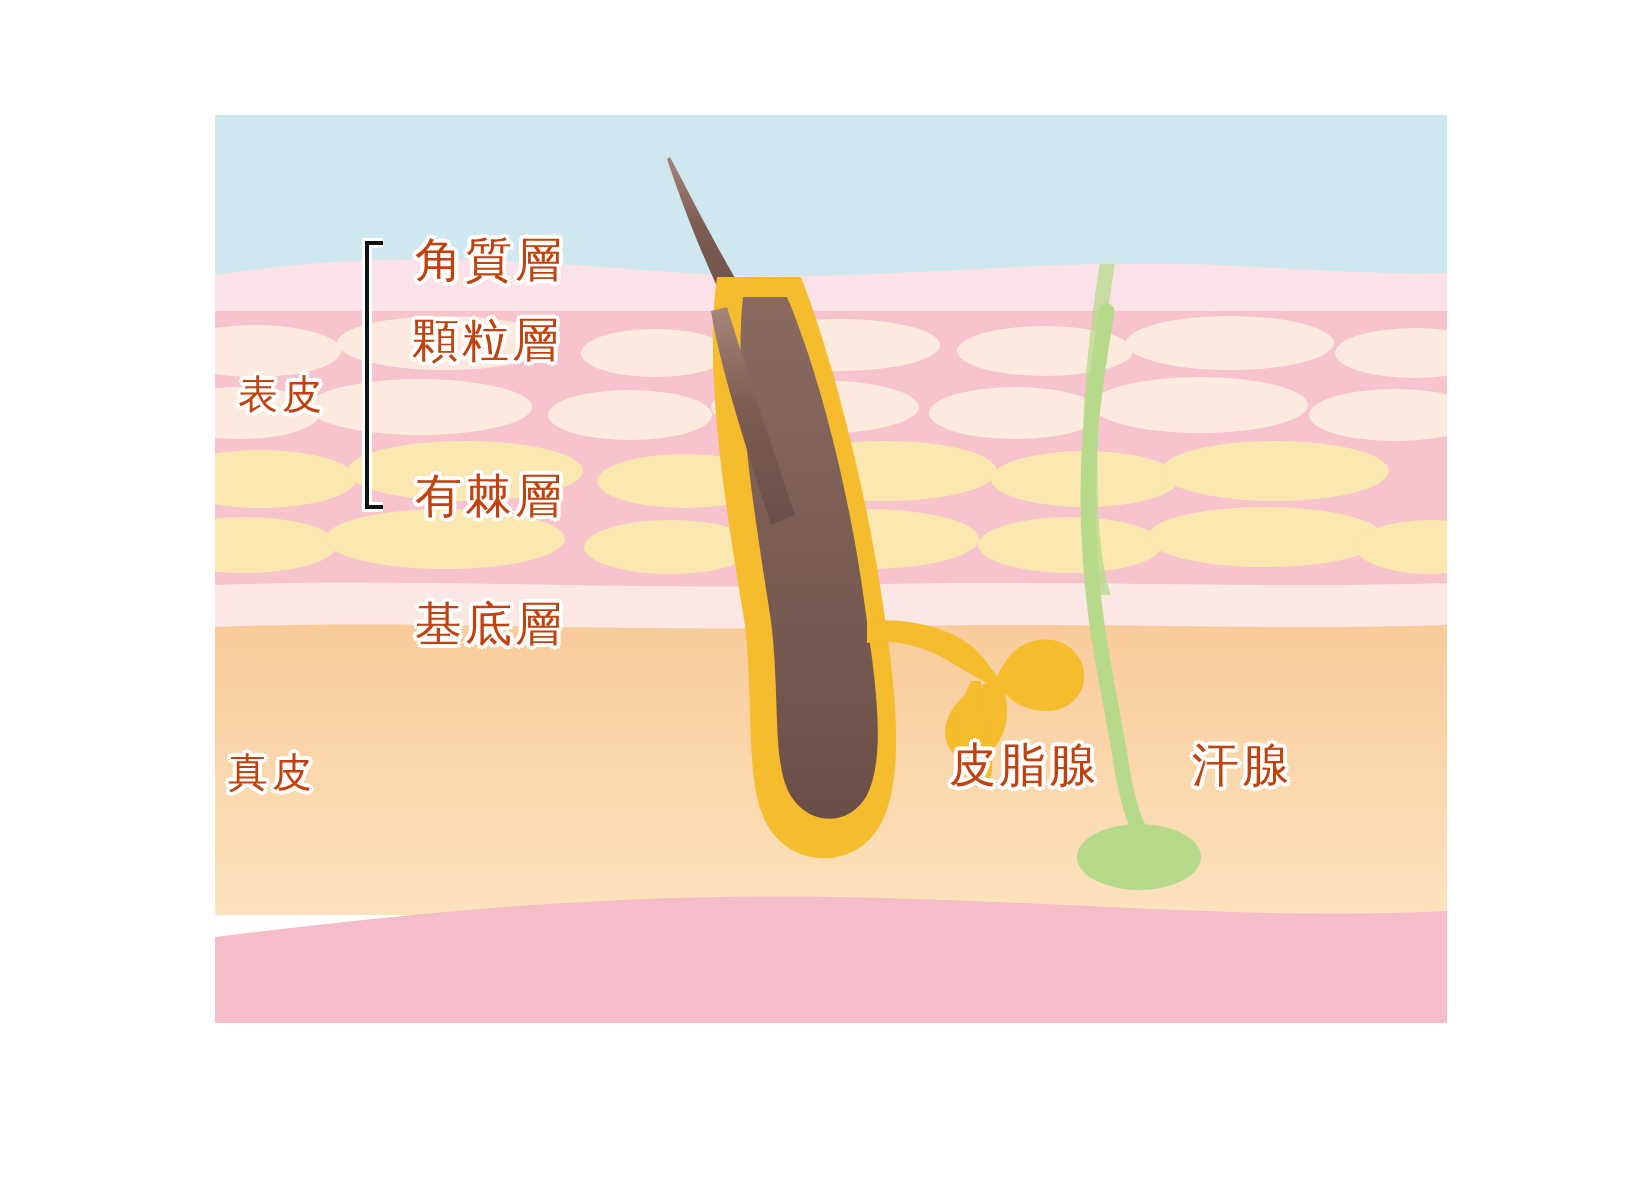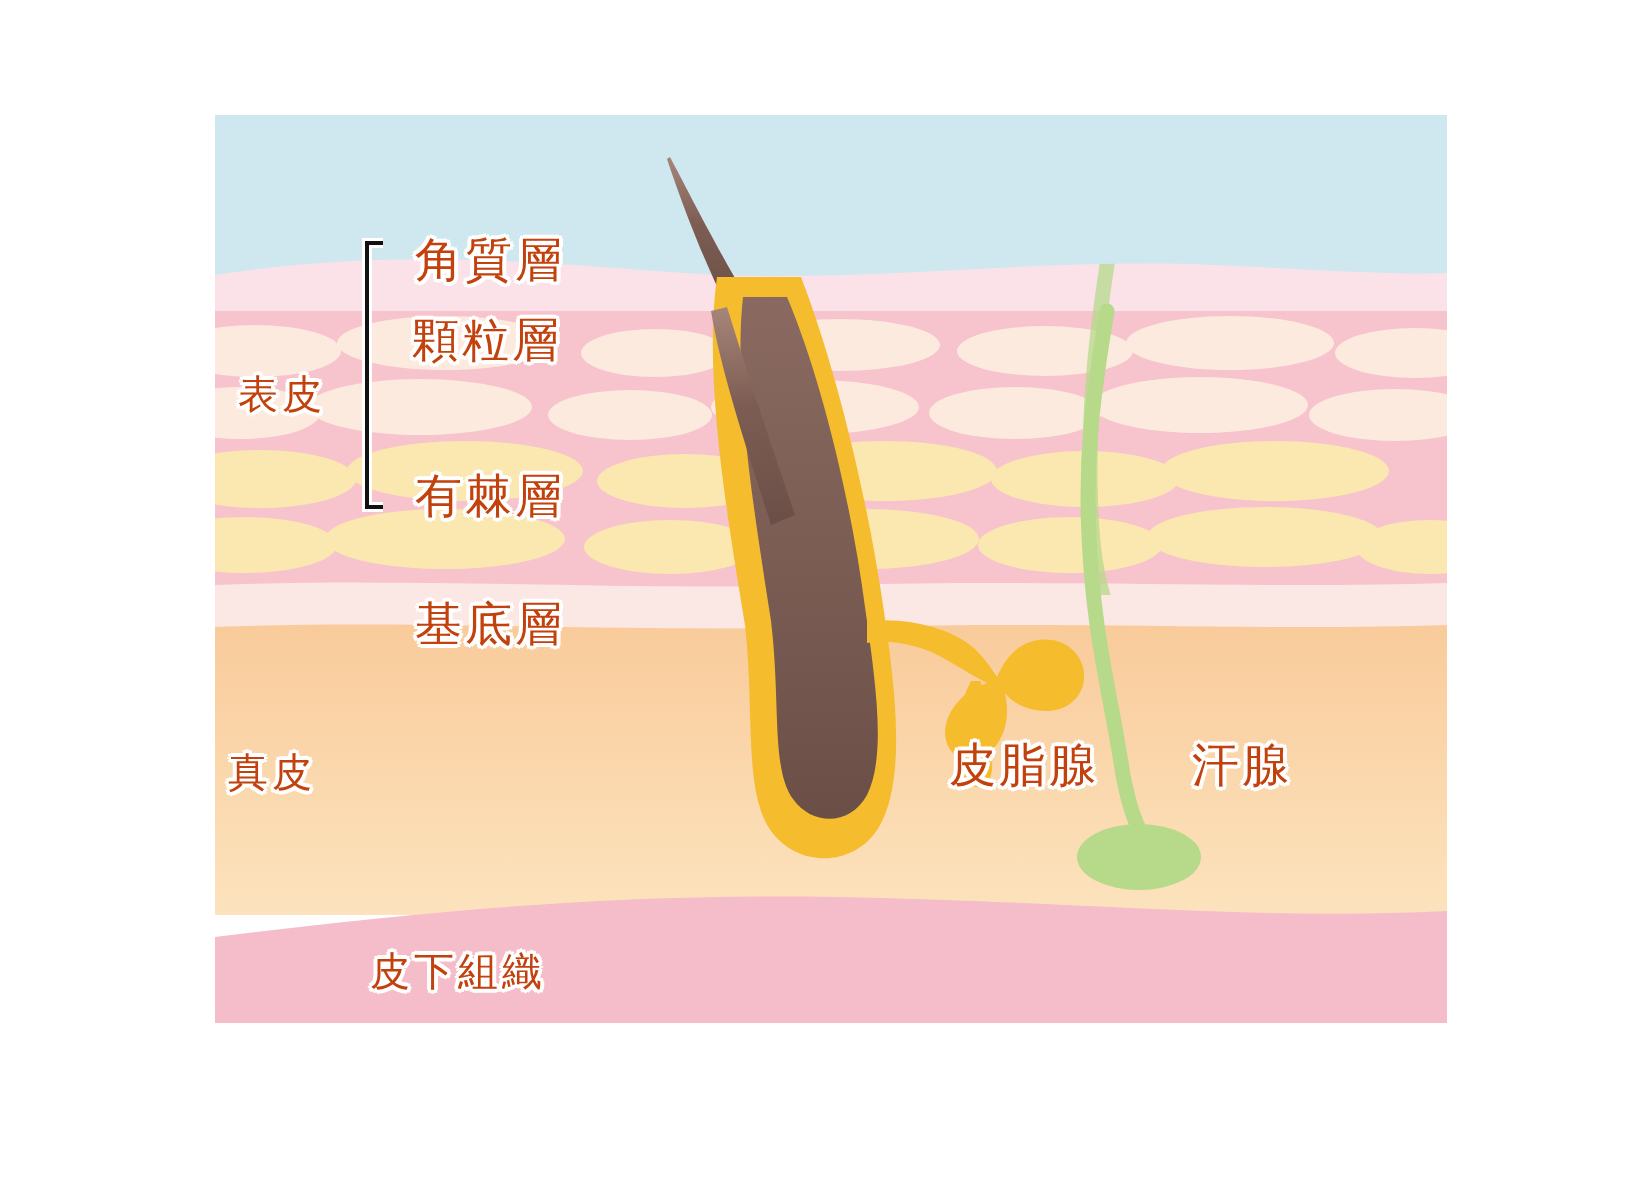--- a/index.html
+++ b/index.html
@@ -154,19 +154,18 @@
   <div class="lbl mid" style="left:415px;top:240px;">角質層</div>
 
   <div class="lbl mid" style="left:412px;top:320px;">顆粒層</div>
 
   <div class="lbl mid" style="left:415px;top:476px;">有棘層</div>
 
   <div class="lbl mid" style="left:415px;top:604px;">基底層</div>
 
   <div class="lbl big" style="left:228px;top:756px;">真皮</div>
 
-  <div class="lbl big" style="left:370px;top:955px;">皮下組織</div>
 
   <div class="lbl mid" style="left:949px;top:745px;">皮脂腺</div>
 
   <div class="lbl mid" style="left:1192px;top:745px;">汗腺</div>
 
 </div>
 
 </body></html>

